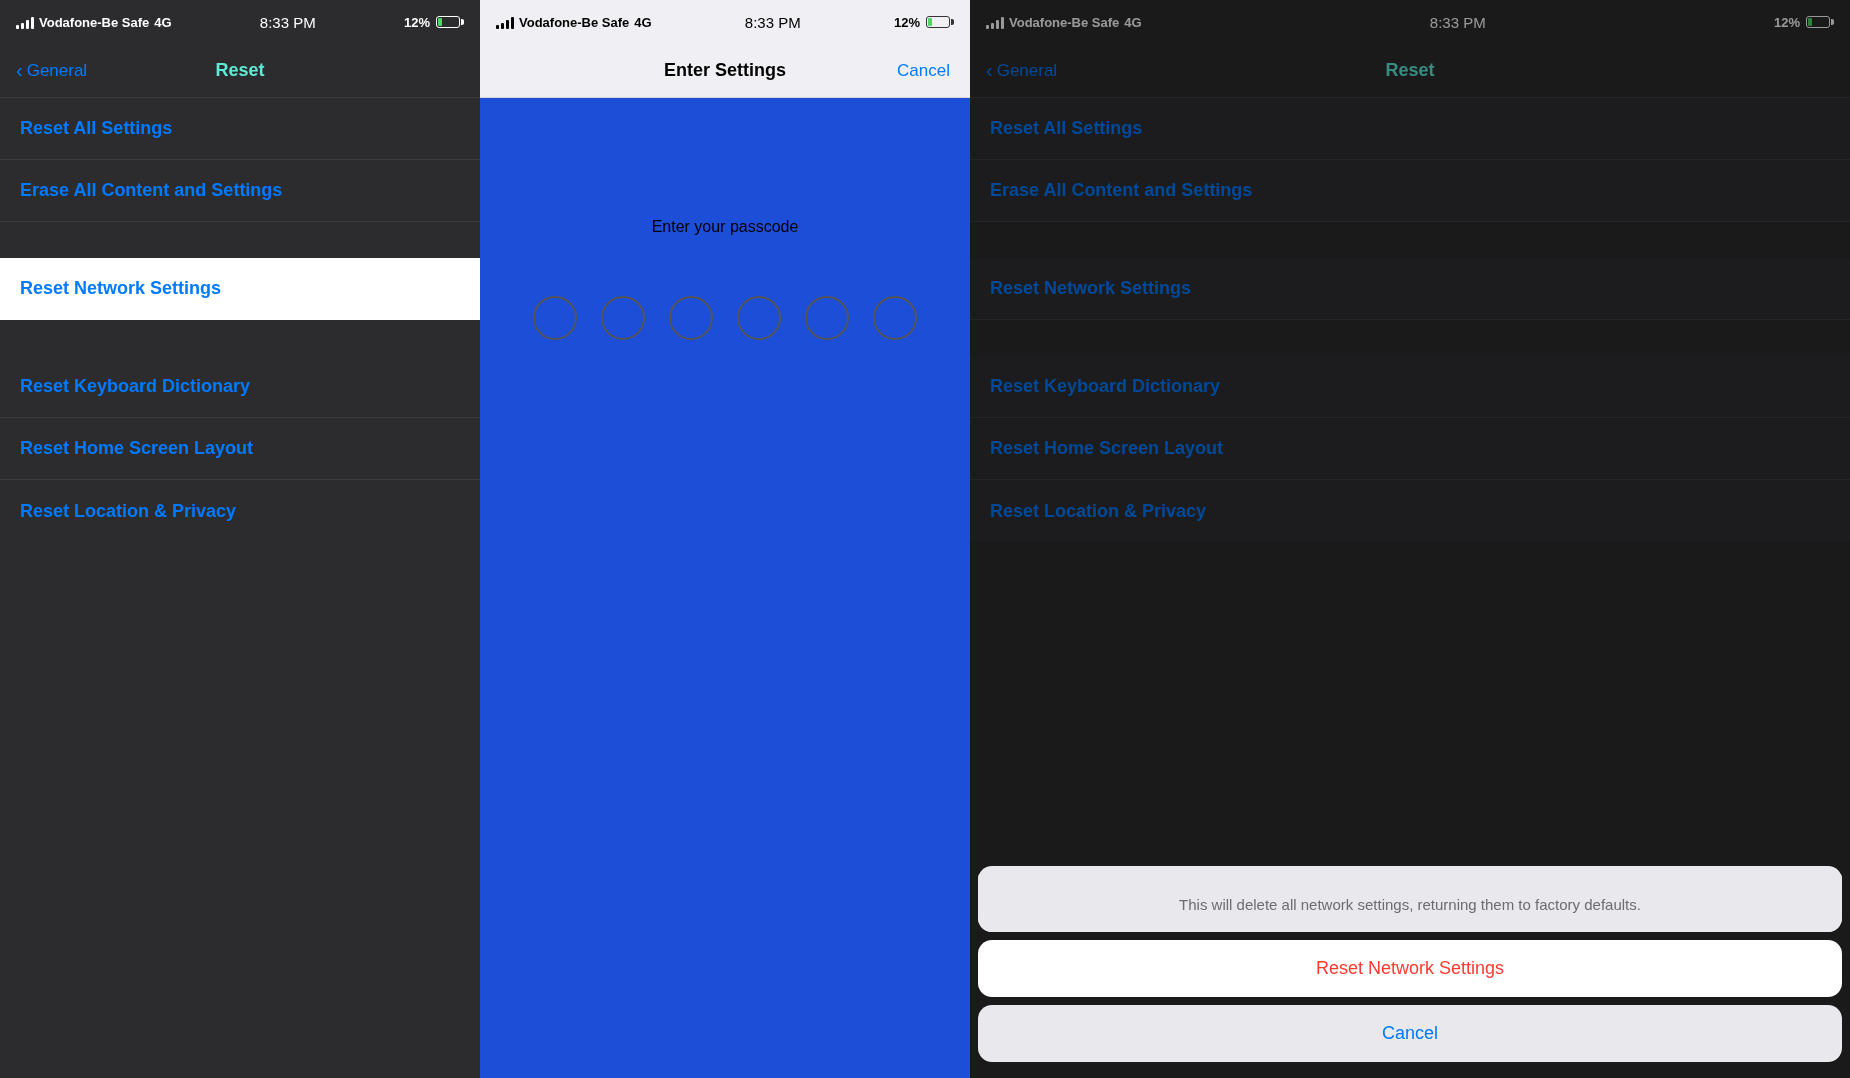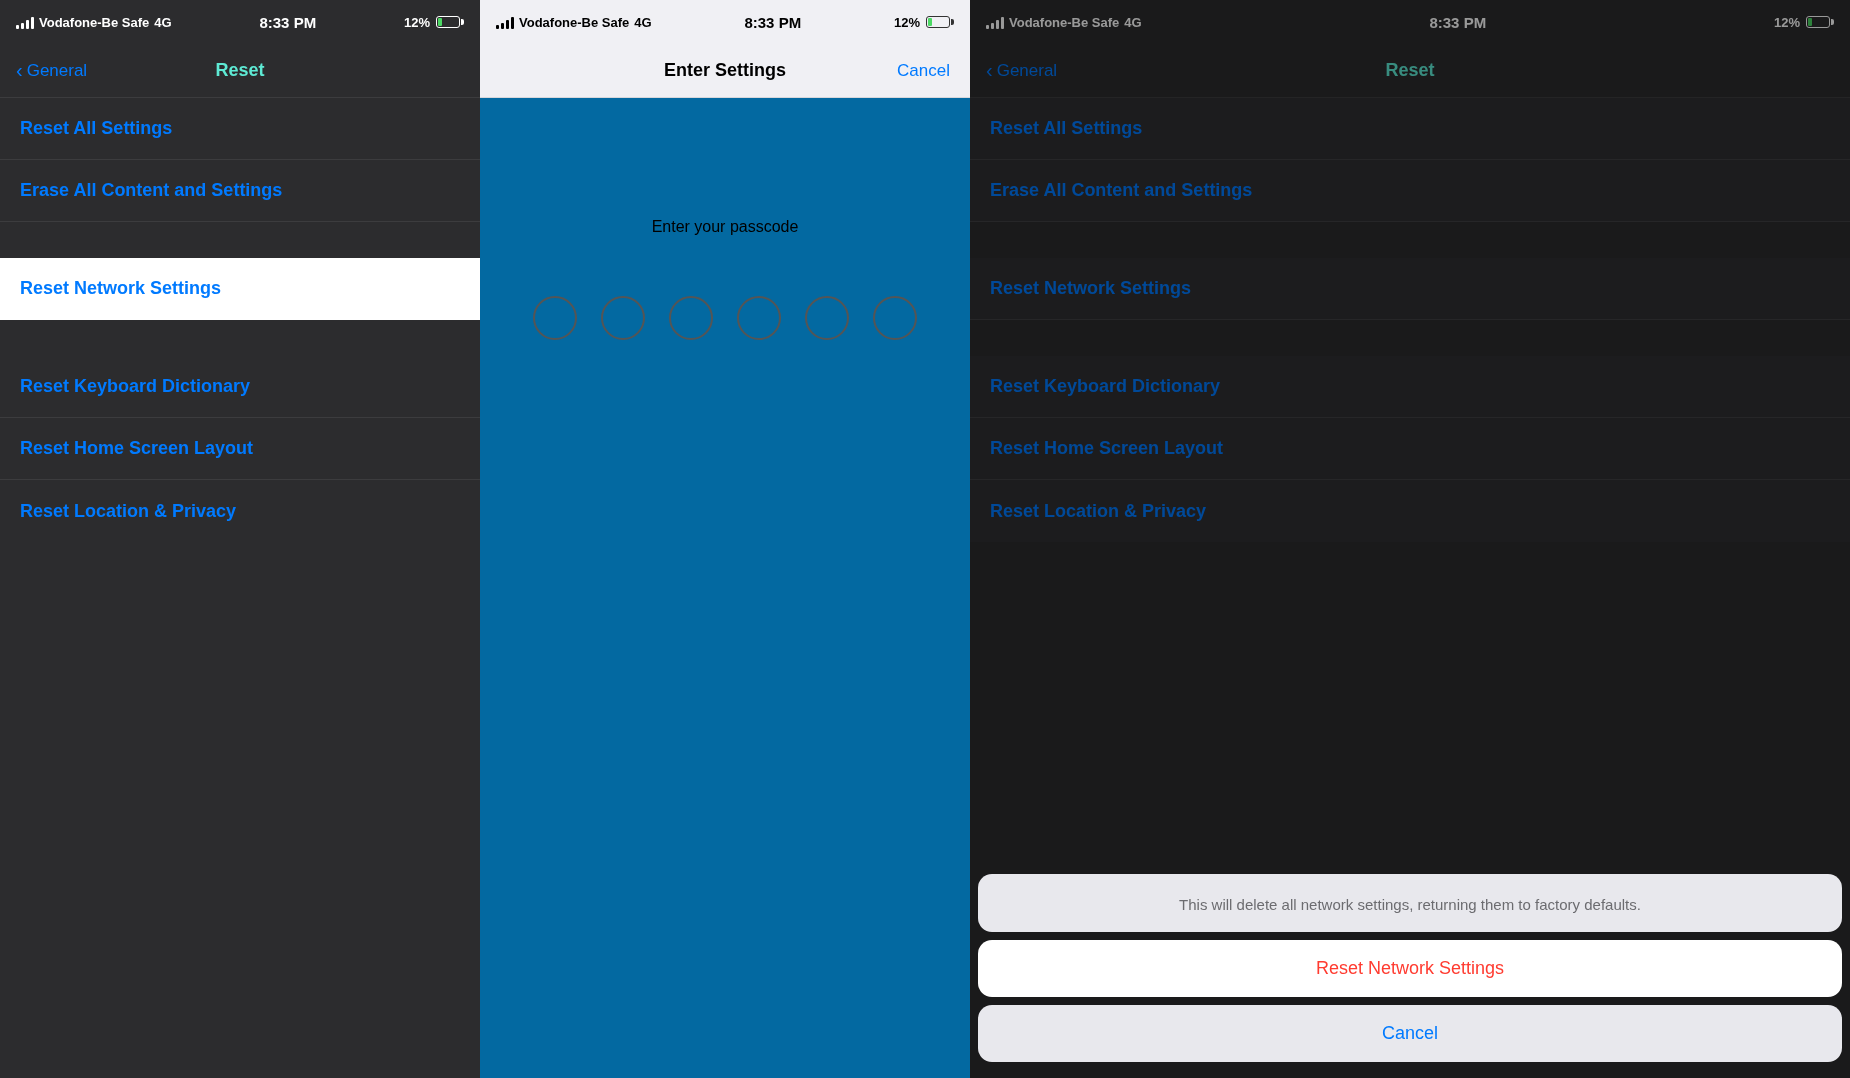--- a/index.html
+++ b/index.html
@@ -120,21 +120,21 @@
 
     .carrier-text {
       font-size: 13px;
       font-weight: 600;
     }
     .carrier-text.dark { color: #fff; }
     .carrier-text.light { color: #000; }
 
     .time-text {
       font-size: 15px;
-      font-weight: 700;
+      font-weight: 400;
     }
     .time-text.dark { color: #fff; }
     .time-text.light { color: #000; }
 
     
     .nav-bar {
       height: 54px;
       display: flex;
       align-items: center;
       justify-content: center;
@@ -391,21 +391,21 @@
         <div class="battery-tip light"></div>
       </div>
     </div>
   </div>
 
   <div class="nav-bar light">
     <span class="nav-title light">Enter Settings</span>
     <span class="nav-cancel">Cancel</span>
   </div>
 
-  <div style="flex:1; background:#0369a1; display:flex; flex-direction:column; align-items:center;">
+  <div style="flex:1; background:#1d4ed8; display:flex; flex-direction:column; align-items:center;">
     <p class="passcode-instruction">Enter your passcode</p>
     <div class="passcode-dots">
       <div class="passcode-dot"></div>
       <div class="passcode-dot"></div>
       <div class="passcode-dot"></div>
       <div class="passcode-dot"></div>
       <div class="passcode-dot"></div>
       <div class="passcode-dot"></div>
     </div>
   </div>
@@ -473,19 +473,19 @@
       <div class="settings-item">
         <span class="item-label dark">Reset Home Screen Layout</span>
       </div>
       <div class="settings-item" style="border-bottom:none;">
         <span class="item-label dark">Reset Location &amp; Privacy</span>
       </div>
     </div>
   </div>
 
   <div class="alert-overlay" style="z-index:10; padding: 0 8px 8px;">
-    <div style="background:#e8e8ed; border-radius:14px; overflow:hidden; padding-top:0;">
+    <div style="background:#e8e8ed; border-radius:14px; overflow:hidden; padding-top:8px;">
       <div class="alert-message">This will delete all network settings, returning them to factory defaults.</div>
     </div>
     <div class="alert-confirm-btn">Reset Network Settings</div>
     <div class="alert-cancel-btn">Cancel</div>
   </div>
 </div>
 
 </body></html>

